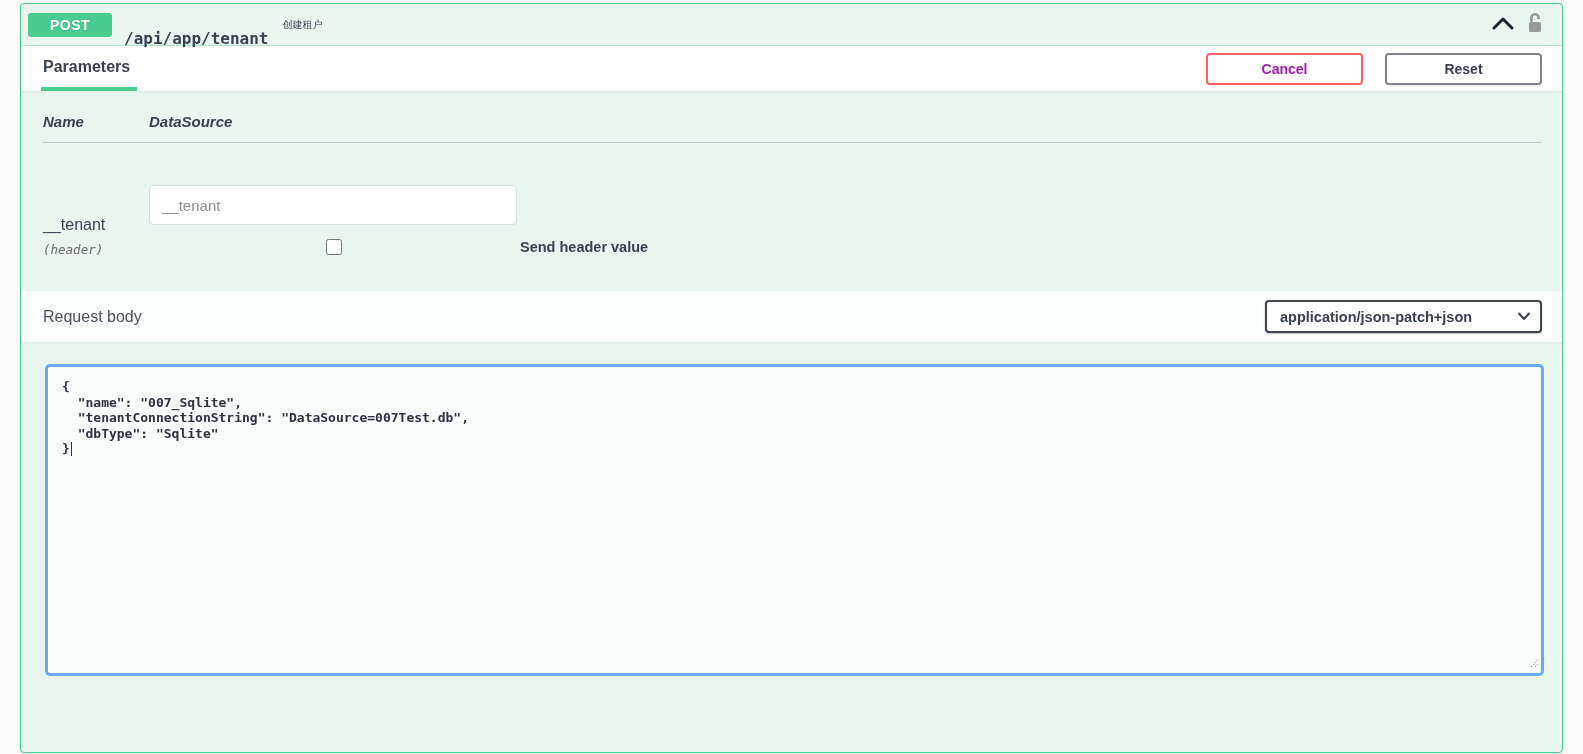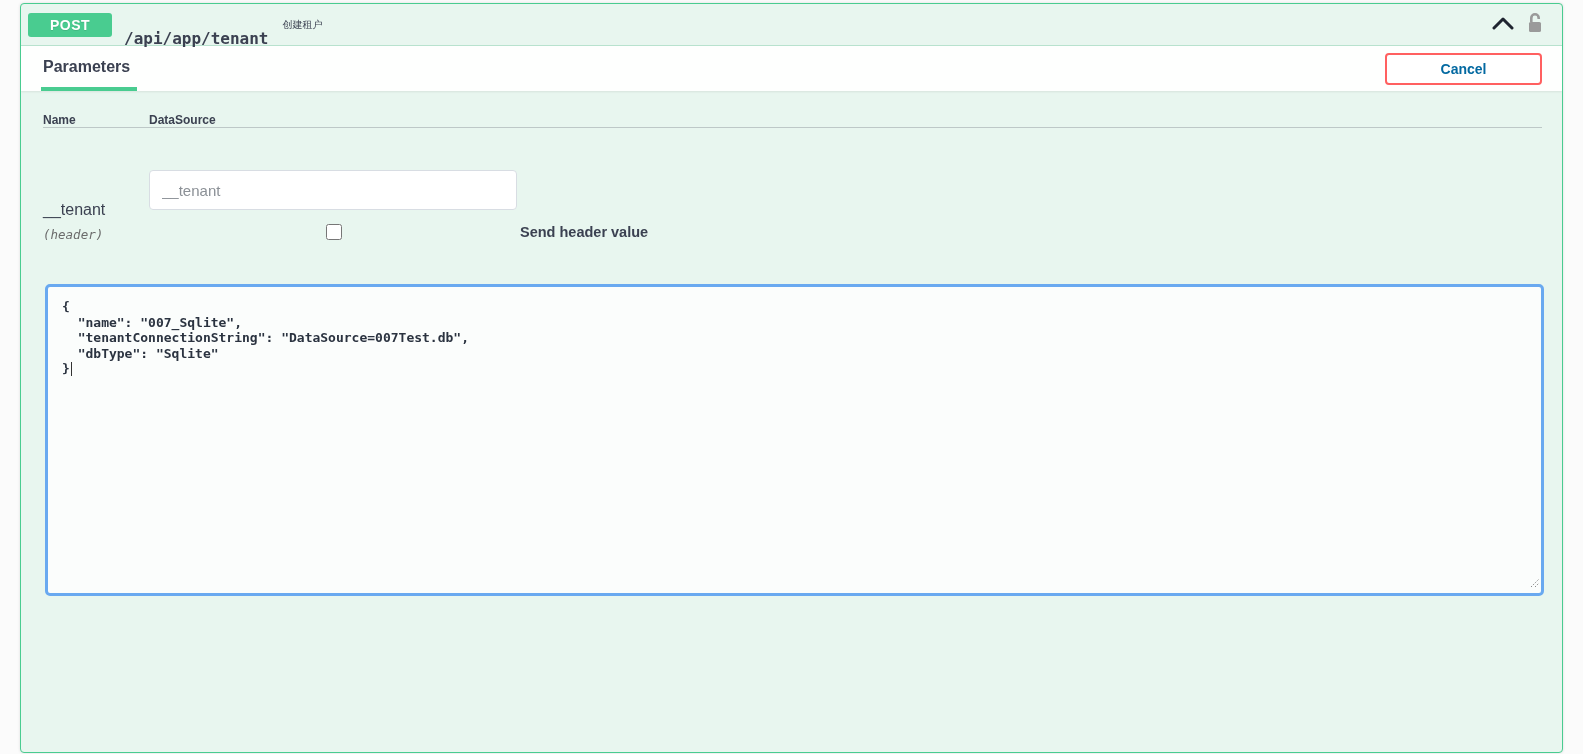--- a/index.html
+++ b/index.html
@@ -86,36 +86,38 @@
     width: 157px;
     border-radius: 4px;
     background: #fff;
     font-family: "Liberation Sans", sans-serif;
     font-size: 14px;
     font-weight: bold;
     cursor: pointer;
   }
   .btn-cancel {
     border: 2px solid #ff6060;
-    color: #0369a1;
+    color: #a21caf;
   }
   .btn-reset {
     border: 2px solid #7f848e;
     color: #3b4151;
     margin-left: 22px;
     box-shadow: 0 1px 2px rgba(0,0,0,.1);
   }
   
   .params-section { padding: 22px 20px 20px 22px; }
   .params-table-head {
     display: flex;
-    font-size: 12px;
-    font-weight: bold;
-    color: #3b4151;
+    font-size: 15px;
+    font-weight: bold;
+    color: #3b4151;
+    padding-bottom: 12px;
     border-bottom: 1px solid rgba(59,65,81,.25);
+    font-style: italic;
   }
   .col-name { flex: 0 0 106px; }
   .col-desc { flex: 1; }
   .param-row { display: flex; padding-top: 14px; align-items: flex-end; }
   .param-name { font-size: 16px; color: #3b4151; word-break: break-all; }
   .param-in {
     margin-top: 8px;
     font-family: "DejaVu Sans Mono", monospace;
     font-style: italic;
     font-size: 12.5px;
@@ -252,20 +254,21 @@
       </span>
     </button>
   </div>
 
   <div class="tab-row">
     <div class="tab-parameters">
       <span>Parameters</span>
     </div>
     <span class="tab-spacer"></span>
     <button class="btn btn-cancel">Cancel</button>
+    <button class="btn btn-reset">Reset</button>
   </div>
 
   <div class="params-section">
     <div class="params-table-head">
       <div class="col-name">Name</div>
       <div class="col-desc">DataSource</div>
     </div>
 
     <div class="param-row">
       <div class="col-name">
@@ -275,20 +278,34 @@
       <div class="col-desc">
         <input class="param-input" type="text" placeholder="__tenant" style="">
         <div class="send-empty-row">
           <input type="checkbox" class="send-empty-checkbox" style="">
           <label class="send-empty-label">Send header value</label>
         </div>
       </div>
     </div>
   </div>
 
+  <div class="rb-header">
+    <span class="rb-label">Request body</span>
+    <span class="rb-spacer"></span>
+    <div class="select-wrap">
+      <select class="content-type-select">
+        <option>application/json-patch+json</option>
+      </select>
+      <span class="select-chevron">
+        <svg width="14" height="14" viewBox="0 0 14 14">
+            <polyline points="2,4.5 7,10 12,4.5" fill="none" stroke="#3b4151" stroke-width="2" stroke-linecap="round" stroke-linejoin="round"></polyline>
+          </svg>
+      </span>
+    </div>
+  </div>
 
   <div class="body-section">
     <div class="body-editor">
       <pre><span>{
   "name": "007_Sqlite",
   "tenantConnectionString": "DataSource=007Test.db",
   "dbType": "Sqlite"
 }</span><span class="text-caret"></span></pre>
       <span class="resize-handle">
         <svg width="12" height="12" viewBox="0 0 12 12">

